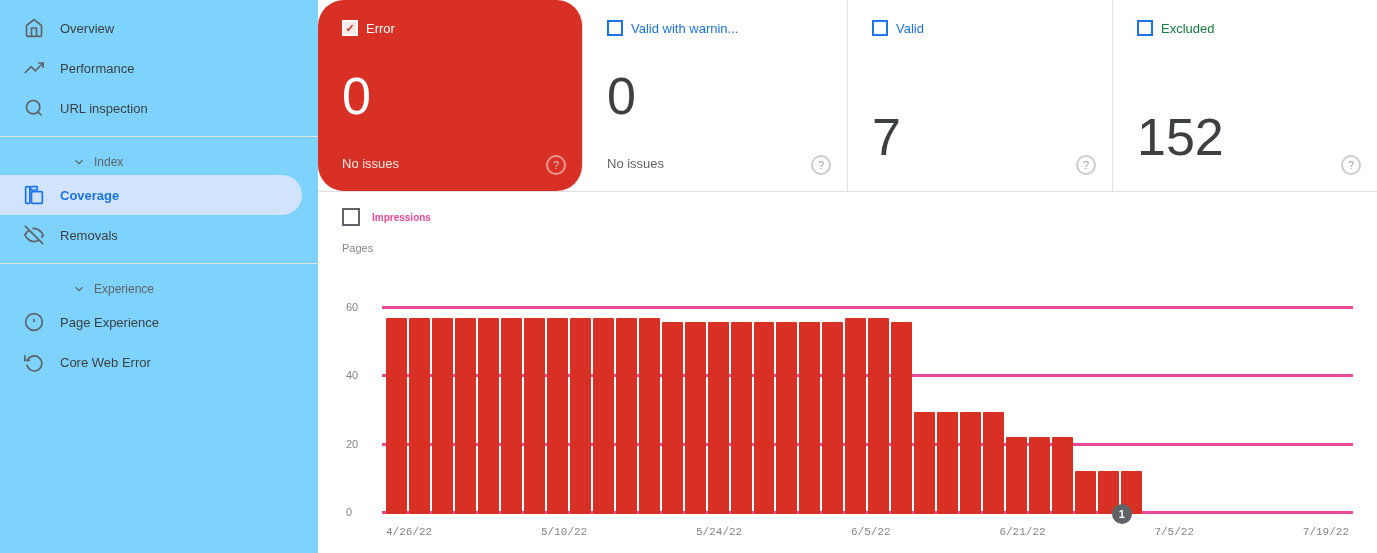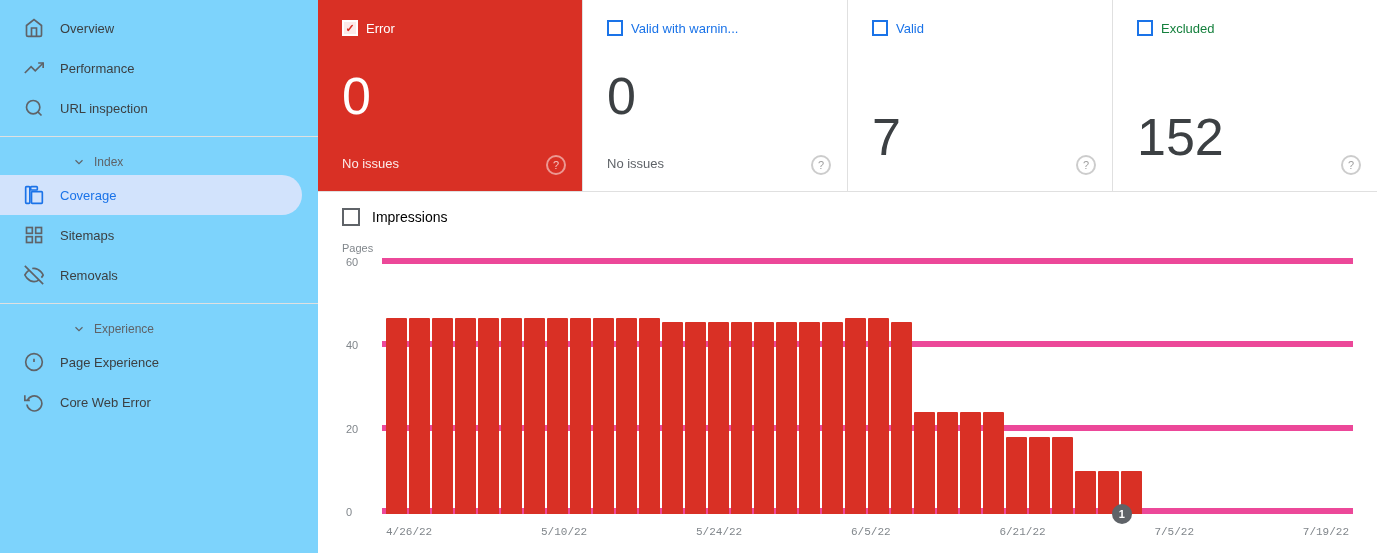--- a/index.html
+++ b/index.html
@@ -20,21 +20,21 @@
       align-items: center;
       gap: 16px;
       padding: 10px 24px;
       cursor: pointer;
       border-radius: 0 24px 24px 0;
       margin-right: 16px;
       color: #3c4043;
       font-size: 13px;
       font-weight: 500;
     }
-    .sidebar-item.active { background: #d2e3fc; color: #1a73e8; }
+    .sidebar-item.active { background: #d2e3fc; color: #1a73e8; font-weight: bold; }
     .sidebar-item .icon { width: 20px; height: 20px; display: flex; align-items: center; justify-content: center; flex-shrink: 0; }
     .sidebar-section-label {
       display: flex;
       align-items: center;
       gap: 8px;
       padding: 10px 24px 6px;
       color: #5f6368;
       font-size: 12px;
       font-weight: 500;
       margin-left: 48px;
@@ -58,21 +58,21 @@
     .status-card {
       flex: 1;
       padding: 20px 24px;
       border-right: 1px solid #e0e0e0;
       position: relative;
       display: flex;
       flex-direction: column;
       justify-content: space-between;
     }
     .status-card:last-child { border-right: none; }
-    .status-card.error-card { background: #d93025; color: #fff; }
+    .status-card.error-card { background: #d93025; color: #fff; border-radius: 26px; }
     .status-card-header {
       display: flex;
       align-items: center;
       gap: 8px;
       font-size: 13px;
       font-weight: 500;
     }
     .status-card.error-card .status-card-header { color: #fff; }
     .status-card-header .checkbox {
       width: 16px; height: 16px;
@@ -113,21 +113,21 @@
     .impressions-row {
       display: flex;
       align-items: center;
       gap: 12px;
       padding: 16px 24px 8px;
     }
     .impressions-checkbox {
       width: 18px; height: 18px;
       border: 2px solid #5f6368;
     }
-    .impressions-label { font-size: 14px; color: #000000; font-weight: 400; }
+    .impressions-label { font-size: 10px; color: #ec4899; font-weight: 700; }
 
     
     .chart-area {
       padding: 8px 24px 8px;
       position: relative;
     }
     .chart-y-label { font-size: 11px; color: #80868b; margin-bottom: 4px; }
     .chart-container {
       position: relative;
       height: 280px;
@@ -136,22 +136,23 @@
     }
     .chart-grid {
       position: absolute;
       top: 0; left: 40px; right: 0; bottom: 24px;
       display: flex;
       flex-direction: column;
       justify-content: space-between;
     }
     .chart-grid-line {
       width: 100%;
-      border-top: 6px solid #ec4899;
+      border-top: 3px solid #ec4899;
       position: relative;
+      margin-top: 48px;
     }
     .chart-grid-line span {
       position: absolute;
       left: -36px;
       top: -8px;
       font-size: 11px;
       color: #80868b;
     }
     .bars-wrapper {
       position: absolute;
@@ -240,31 +241,20 @@
     <span class="icon">
       <svg width="20" height="20" viewBox="0 0 24 24" fill="none" stroke="#1a73e8" stroke-width="2">
         <rect x="8" y="2" width="8" height="4" rx="1"></rect>
         <rect x="2" y="2" width="5" height="20" rx="1"></rect>
         <rect x="9" y="8" width="13" height="14" rx="1"></rect>
       </svg>
     </span>
     <span>Coverage</span>
   </div>
 
-  <div class="sidebar-item">
-    <span class="icon">
-      <svg width="20" height="20" viewBox="0 0 24 24" fill="none" stroke="#5f6368" stroke-width="2">
-        <rect x="3" y="3" width="7" height="7"></rect>
-          <rect x="14" y="3" width="7" height="7"></rect>
-        <rect x="3" y="14" width="7" height="7"></rect>
-          <rect x="14" y="14" width="7" height="7"></rect>
-      </svg>
-    </span>
-    <span>Sitemaps</span>
-  </div>
 
   <div class="sidebar-item">
     <span class="icon">
       <svg width="20" height="20" viewBox="0 0 24 24" fill="none" stroke="#5f6368" stroke-width="2">
         <path d="M17.94 17.94A10.07 10.07 0 0 1 12 20c-7 0-11-8-11-8a18.45 18.45 0 0 1 5.06-5.94"></path>
         <path d="M9.9 4.24A9.12 9.12 0 0 1 12 4c7 0 11 8 11 8a18.5 18.5 0 0 1-2.16 3.19"></path>
         <line x1="1" y1="1" x2="23" y2="23"></line>
       </svg>
     </span>
     <span>Removals</span>

